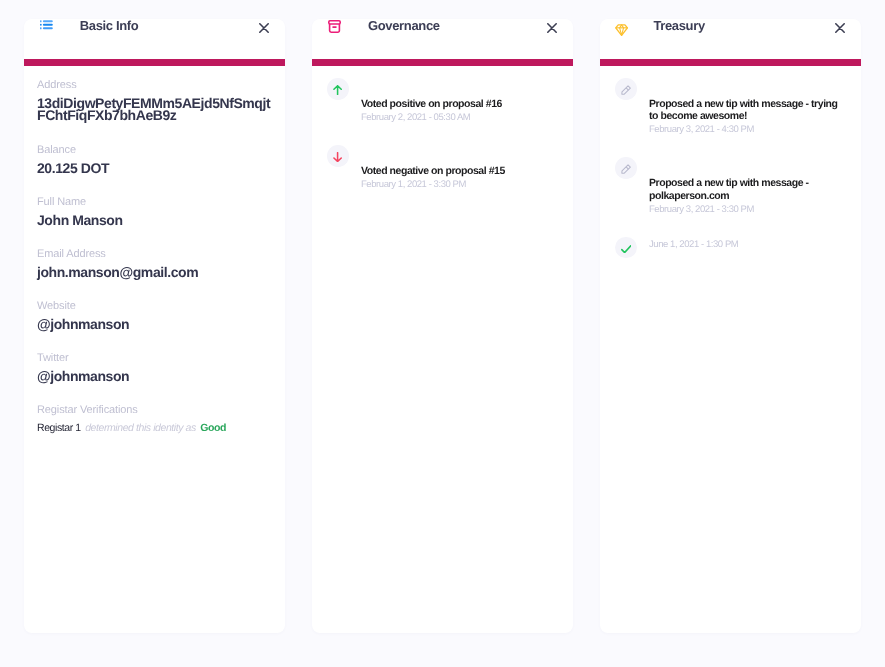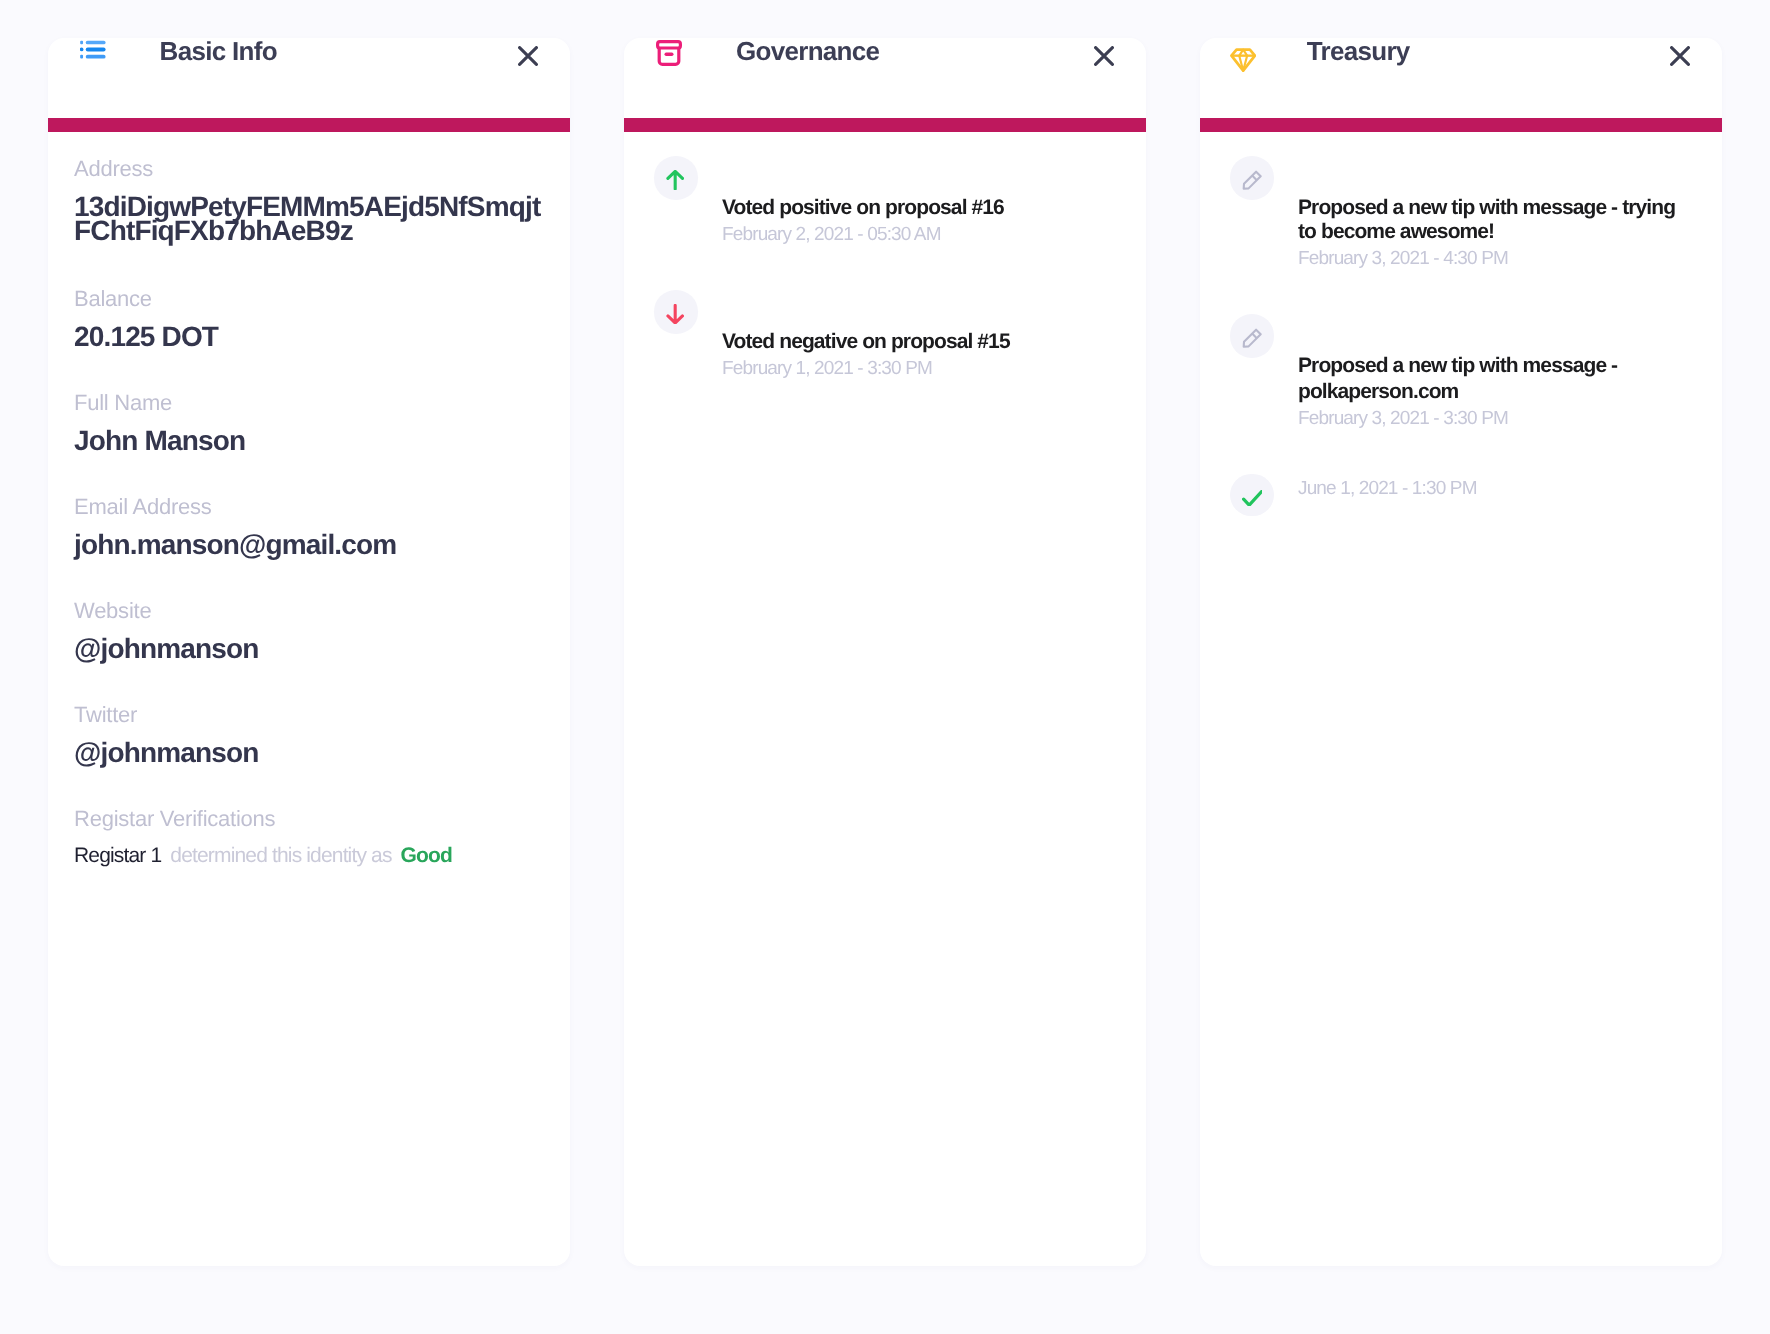--- a/index.html
+++ b/index.html
@@ -40,21 +40,21 @@
 
   
   .field{margin-bottom:21px;}
   .field.multi{margin-bottom:22px;}
   .field-label{font-size:11px;letter-spacing:-0.12px;color:#bfbfd1;font-weight:400;line-height:14px;margin-bottom:5px;}
   .field-value{font-size:14px;letter-spacing:-0.42px;color:#34364d;font-weight:700;line-height:12px;word-break:break-word;}
 
   .verif-line{font-size:10.5px;letter-spacing:-0.42px;line-height:12px;color:#cacad9;font-weight:400;}
   .verif-line b{color:#1f2030;font-weight:400;}
   .verif-line .good{color:#29a65b;font-weight:700;}
-  .verif-line .vt{margin:0 4.5px;}
+  .verif-line .vt{margin:0 4.5px;font-style:italic;}
 
   
   .act-list{padding:12px 14px 0 15px;}
   .act{display:flex;align-items:flex-start;margin-bottom:21px;}
   .badge{
     flex:0 0 auto;width:21.5px;height:21.5px;border-radius:50%;
     background:#f4f4fa;display:flex;align-items:center;justify-content:center;
     margin-top:0px;
   }
   .act-txt{margin-left:12.5px;}

